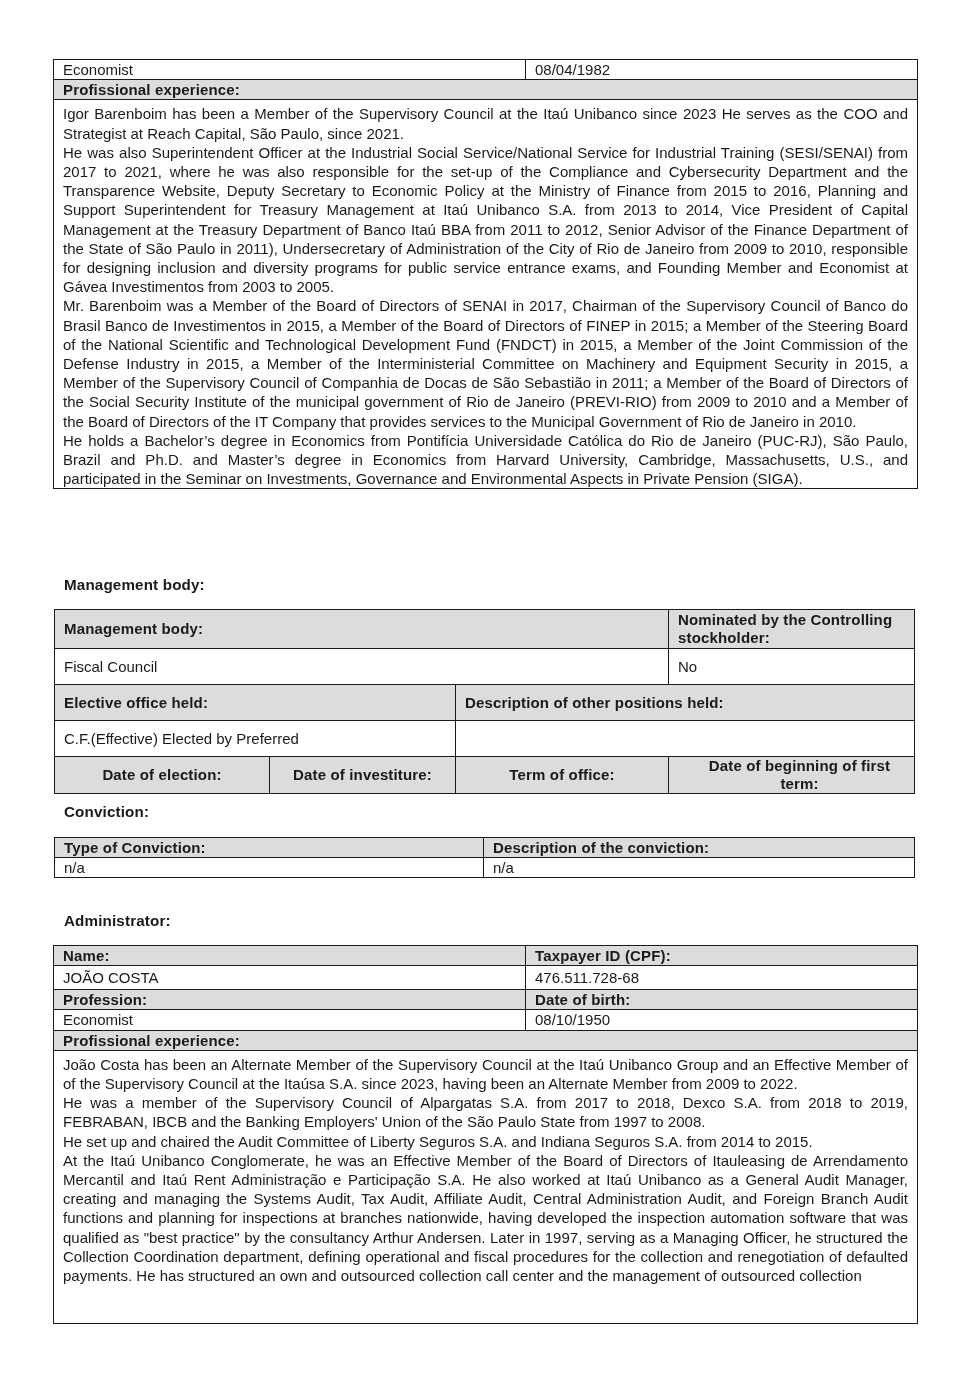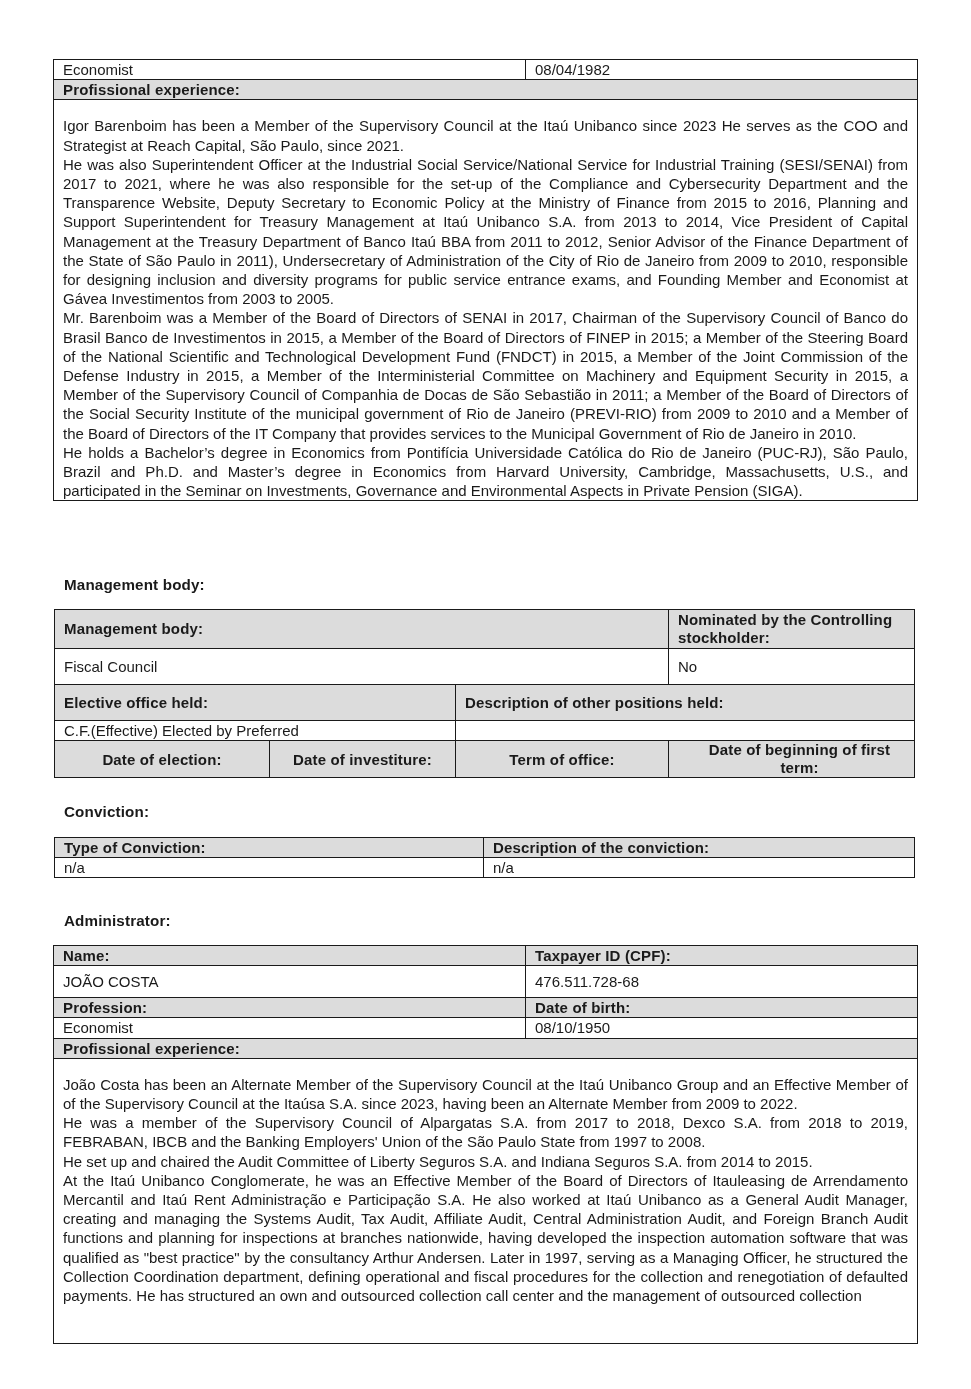--- a/index.html
+++ b/index.html
@@ -23,21 +23,21 @@
   }
   .tbl td.hdr {
     background: #dcdcdc;
     font-weight: bold;
     letter-spacing: 0.15px;
   }
   .tbl td.c { text-align: center; }
   .tbl td.text {
     text-align: justify;
     vertical-align: top;
-    padding-top: 16px;
+    padding-top: 4px;
     padding-bottom: 0;
   }
   .para { display: block; }
   .sec-title {
     position: absolute;
     left: 64px;
     font-size: 15.2px;
     font-weight: bold;
     letter-spacing: 0.15px;
   }
@@ -84,21 +84,21 @@
     <td class="hdr" style="line-height:18px;">Nominated by the Controlling stockholder:</td>
   </tr>
   <tr style="height:36px">
     <td colspan="3">Fiscal Council</td>
     <td>No</td>
   </tr>
   <tr style="height:36px">
     <td class="hdr" colspan="2">Elective office held:</td>
     <td class="hdr" colspan="2">Description of other positions held:</td>
   </tr>
-  <tr style="height:20px">
+  <tr style="height:36px">
     <td colspan="2">C.F.(Effective) Elected by Preferred</td>
     <td colspan="2"></td>
   </tr>
   <tr style="height:32px">
     <td class="hdr c">Date of election:</td>
     <td class="hdr c">Date of investiture:</td>
     <td class="hdr c">Term of office:</td>
     <td class="hdr c" style="line-height:18px;padding-left:25px;">Date of beginning of first term:</td>
   </tr>
 </tbody>
@@ -128,21 +128,21 @@
 <table class="tbl" style="left:53px; top:945px; width:864px;">
   <colgroup>
       <col style="width:472px">
       <col style="width:392px">
     </colgroup>
   <tbody>
       <tr style="height:15px">
     <td class="hdr">Name:</td>
     <td class="hdr">Taxpayer ID (CPF):</td>
   </tr>
-  <tr style="height:32px">
+  <tr style="height:24px">
     <td>JOÃO COSTA</td>
     <td>476.511.728-68</td>
   </tr>
   <tr style="height:20px">
     <td class="hdr">Profession:</td>
     <td class="hdr">Date of birth:</td>
   </tr>
   <tr style="height:20px">
     <td>Economist</td>
     <td>08/10/1950</td>

